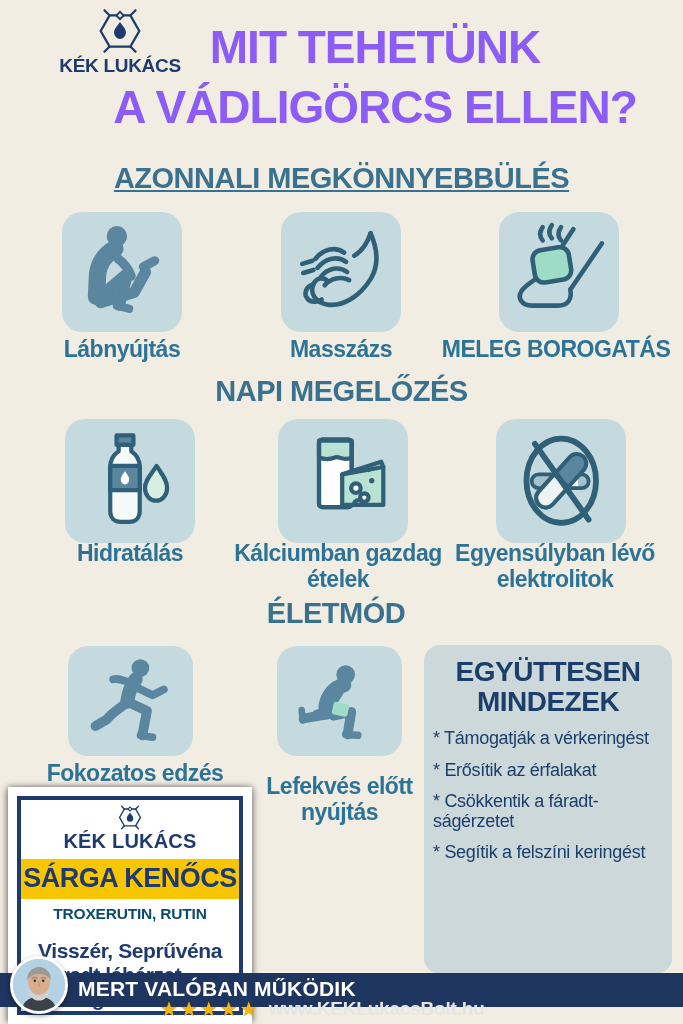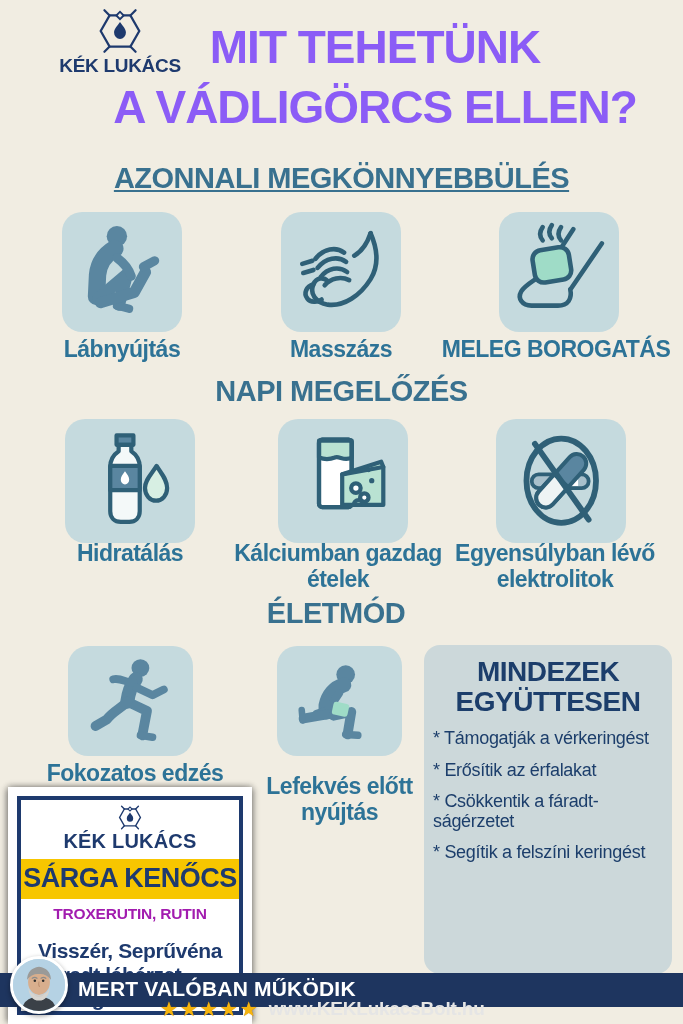--- a/index.html
+++ b/index.html
@@ -56,21 +56,21 @@
   .card { position:absolute; left:8px; top:787px; width:244px; height:237px;
     background:#ffffff; z-index:1;
     box-shadow:-4px 0 6px -2px rgba(40,40,40,.45), 4px 0 6px -2px rgba(40,40,40,.4), 0 -2px 5px rgba(40,40,40,.25); }
   .card-frame { position:absolute; inset:9px; border:4px solid #1e3a6e;
     display:flex; flex-direction:column; align-items:center; }
   .card-logo { margin-top:5px; }
   .card-brand { font-size:20px; font-weight:bold; color:#1e3a6e; letter-spacing:0.2px; margin-top:0; }
   .band { width:100%; height:42px; background:#f7c600; margin-top:6px;
     display:flex; align-items:center; justify-content:center; }
   .band-text { font-size:27px; font-weight:bold; color:#1e3a6e; letter-spacing:-0.5px; }
-  .ingredients { margin-top:6px; font-size:15.5px; font-weight:bold; color:#a21caf; letter-spacing:-0.2px; }
+  .ingredients { margin-top:6px; font-size:15.5px; font-weight:bold; color:#0c4a6e; letter-spacing:-0.2px; }
   .indication { font-size:21px; font-weight:bold; color:#1e3a6e; line-height:24px; letter-spacing:-0.4px; }
   .indications { margin-top:16px; text-align:left; }
   
   .footer { position:absolute; left:0; top:973px; width:683px; height:34px;
     background:#1e355f; z-index:3; }
   .slogan { position:absolute; left:78px; top:4px; font-size:21px; font-weight:bold;
     color:#ffffff; letter-spacing:0.2px; }
   .footer-line2 { position:absolute; left:160px; top:25px; display:flex; align-items:center; gap:9px; }
   .stars { font-size:20px; color:#f6b40e; letter-spacing:2px;
     text-shadow:0 0 1px #b97a00; line-height:1; }
@@ -222,22 +222,22 @@
         <path d="M44 66 L63 62 L59 86" stroke-width="10.5"></path>
         <path d="M57 86 L70 87" stroke-width="8"></path>
         <rect x="43" y="52" width="17" height="14" rx="3" fill="#9fdcc7" stroke="none" transform="rotate(12 51 59)"></rect>
       </g>
     </svg>
   </div>
   <div class="lbl l31">Fokozatos edzés</div>
   <div class="lbl l32">Lefekvés előtt nyújtás</div>
 
   <div class="panel">
+    <div class="panel-title">EGYÜTTESEN</div>
     <div class="panel-title">MINDEZEK</div>
-    <div class="panel-title">EGYÜTTESEN</div>
     <div class="bullets">
       <div class="bullet">* Támogatják a vérkeringést</div>
       <div class="bullet">* Erősítik az érfalakat</div>
       <div class="bullet">* Csökkentik a fáradt-ságérzetet</div>
       <div class="bullet">* Segítik a felszíni keringést</div>
     </div>
   </div>
 
   <div class="card">
     <div class="card-frame">

